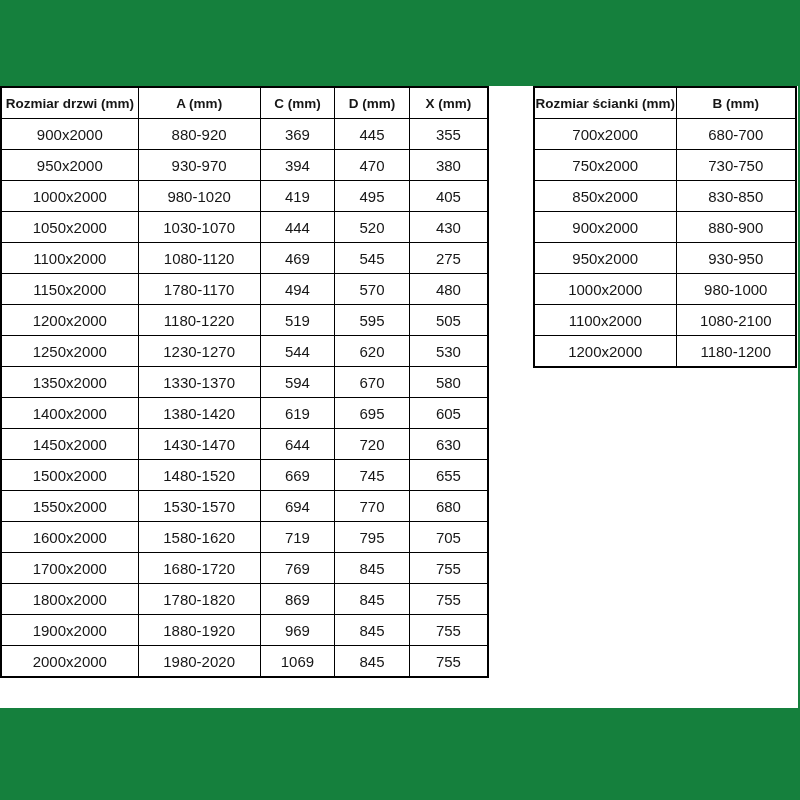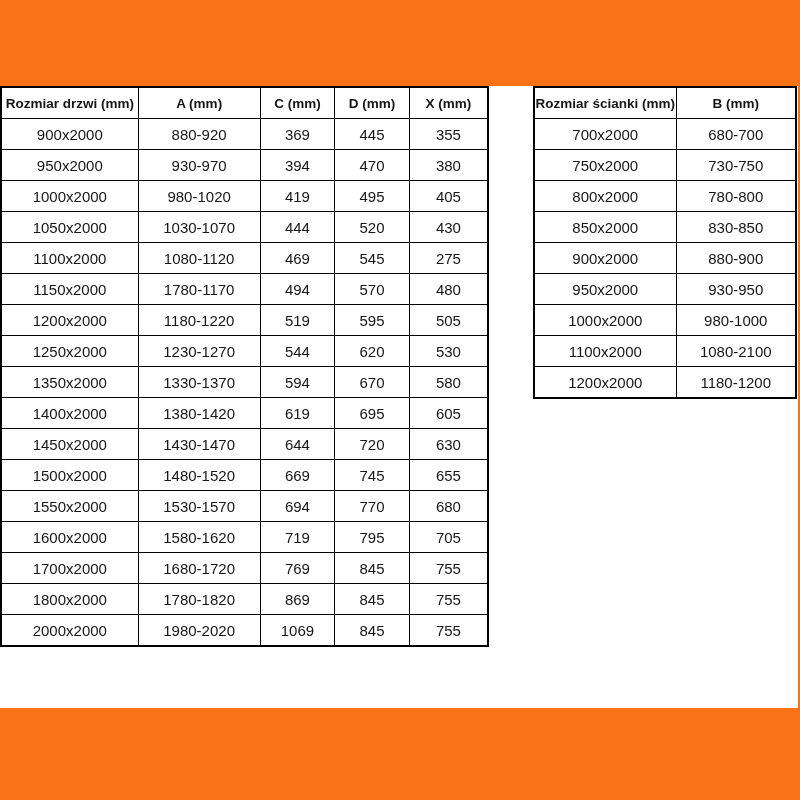--- a/index.html
+++ b/index.html
@@ -4,21 +4,21 @@
 <style>
   html, body {
     margin: 0;
     padding: 0;
     background: #000;
   }
   .canvas {
     position: relative;
     width: 800px;
     height: 800px;
-    background: #f97316;
+    background: #15803d;
     overflow: hidden;
     font-family: "Liberation Sans", sans-serif;
   }
   .white-band {
     position: absolute;
     left: 0;
     top: 86px;
     width: 798px;
     height: 622px;
     background: #ffffff;
@@ -184,20 +184,27 @@
           <td>755</td>
         </tr>
         <tr>
           <td>1800x2000</td>
           <td>1780-1820</td>
           <td>869</td>
           <td>845</td>
           <td>755</td>
         </tr>
         <tr>
+          <td>1900x2000</td>
+          <td>1880-1920</td>
+          <td>969</td>
+          <td>845</td>
+          <td>755</td>
+        </tr>
+        <tr>
           <td>2000x2000</td>
           <td>1980-2020</td>
           <td>1069</td>
           <td>845</td>
           <td>755</td>
         </tr>
       </tbody>
     </table>
 
   <table class="size-table t-right">
@@ -214,24 +221,20 @@
       <tbody>
         <tr>
           <td>700x2000</td>
           <td>680-700</td>
         </tr>
         <tr>
           <td>750x2000</td>
           <td>730-750</td>
         </tr>
         <tr>
-          <td>800x2000</td>
-          <td>780-800</td>
-        </tr>
-        <tr>
           <td>850x2000</td>
           <td>830-850</td>
         </tr>
         <tr>
           <td>900x2000</td>
           <td>880-900</td>
         </tr>
         <tr>
           <td>950x2000</td>
           <td>930-950</td>

